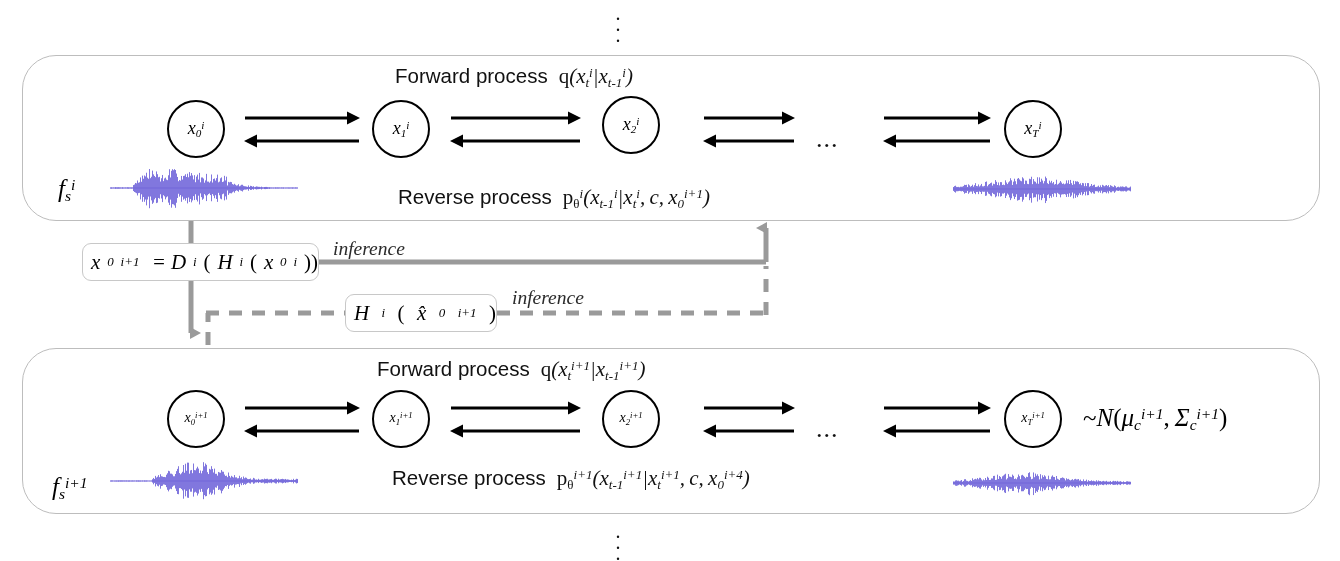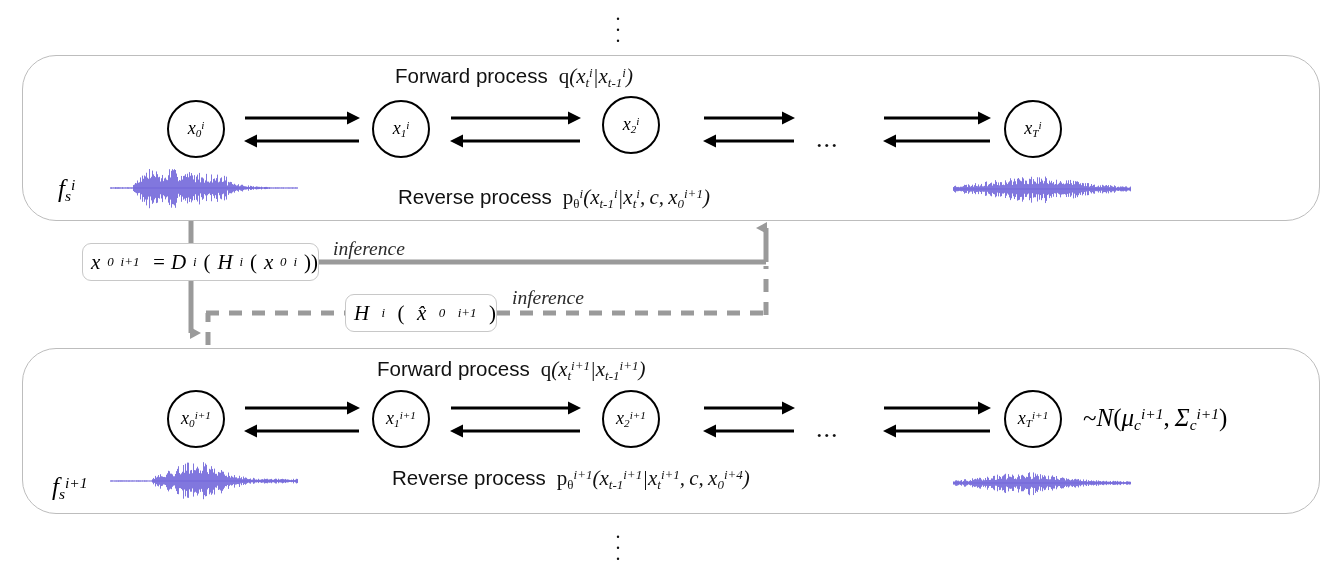--- a/index.html
+++ b/index.html
@@ -61,21 +61,21 @@
   .node .lbl{
     font-family:"Liberation Serif", serif;
     font-style:italic;
     color:#000;
     white-space:nowrap;
     line-height:1;
   }
   .n-top{width:58px;height:58px;}
   .n-top .lbl{font-size:18px;}
   .n-bot{width:58px;height:58px;}
-  .n-bot .lbl{font-size:18px;}
+  .n-bot .lbl{font-size:14px;}
 
   
   .arrowpair{position:absolute;}
   .arrowpair svg{display:block;overflow:visible;}
 
   
   .hdots{
     position:absolute;
     font-family:"Liberation Serif", serif;
     font-size:26px;color:#111;letter-spacing:1px;line-height:1;

